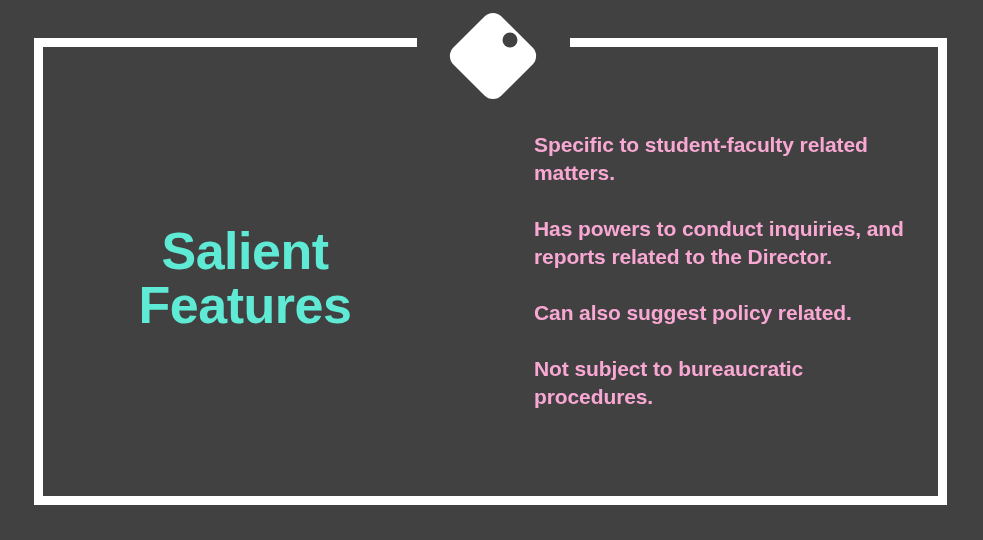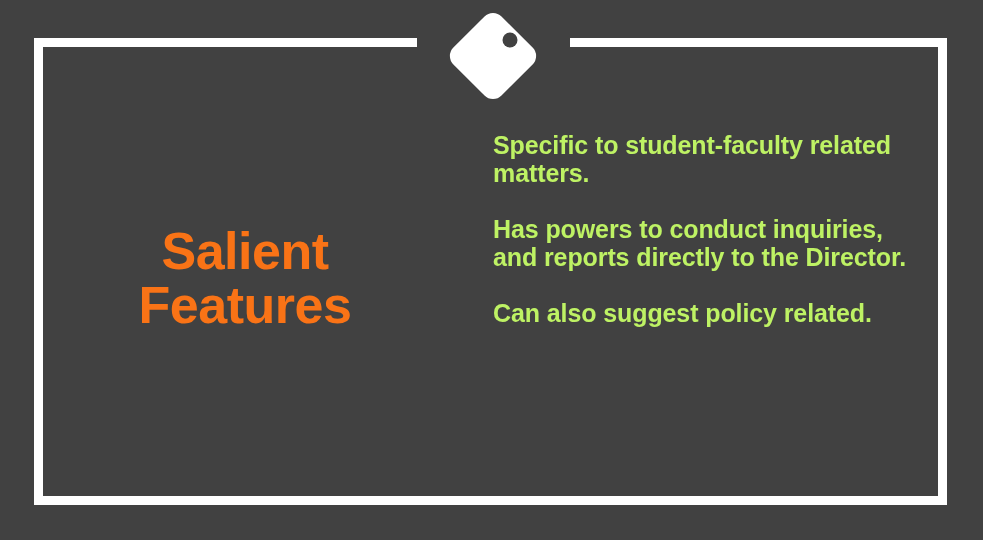--- a/index.html
+++ b/index.html
@@ -71,44 +71,45 @@
     height: 100%;
   }
 
   
   .heading {
     position: absolute;
     left: 30px;
     top: 224px;
     width: 430px;
     text-align: center;
-    color: #f97316;
+    color: #5eead4;
     font-size: 52px;
     font-weight: bold;
     line-height: 54px;
     letter-spacing: -0.5px;
   }
   .heading-line {
     display: block;
   }
 
   
   .features {
     position: absolute;
     left: 493px;
     top: 131px;
     width: 430px;
   }
   .feature-item {
-    color: #bef264;
-    font-size: 25px;
+    color: #f9a8d4;
+    font-size: 21px;
     font-weight: bold;
     line-height: 28px;
     letter-spacing: -0.1px;
     margin-bottom: 28px;
+    margin-left: 41px;
   }
   .feature-item:last-child {
     margin-bottom: 0;
   }
 </style>
 </head>
 <body>
 
 <div class="slide">
 
@@ -127,17 +128,18 @@
     </svg>
   </div>
 
   <div class="heading">
     <span class="heading-line">Salient</span>
     <span class="heading-line">Features</span>
   </div>
 
   <div class="features">
     <div class="feature-item">Specific to student-faculty related matters.</div>
-    <div class="feature-item">Has powers to conduct inquiries, and reports directly to the Director.</div>
+    <div class="feature-item">Has powers to conduct inquiries, and reports related to the Director.</div>
     <div class="feature-item">Can also suggest policy related.</div>
+    <div class="feature-item">Not subject to bureaucratic procedures.</div>
   </div>
 
 </div>
 
 </body></html>

